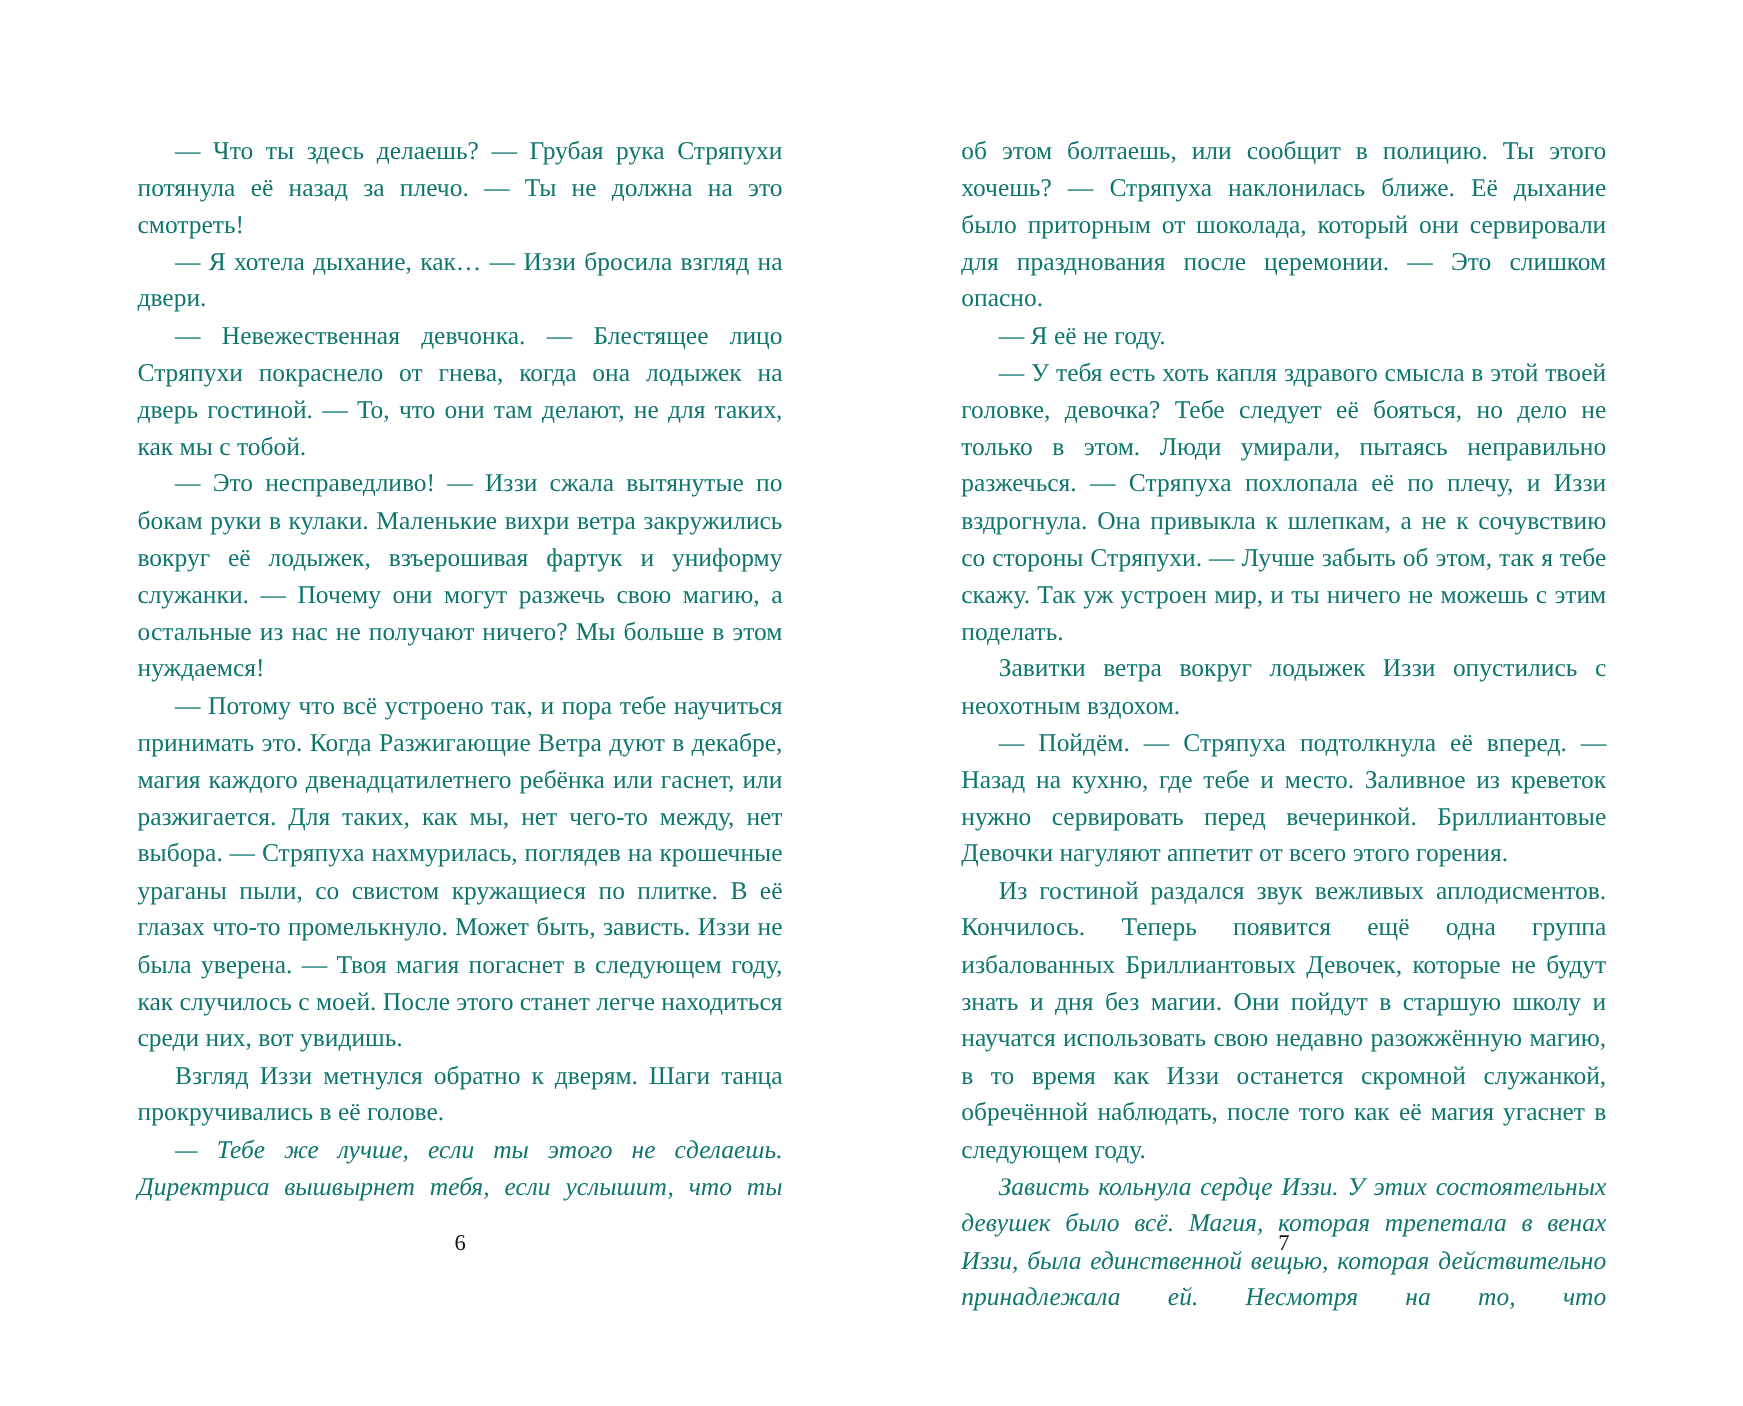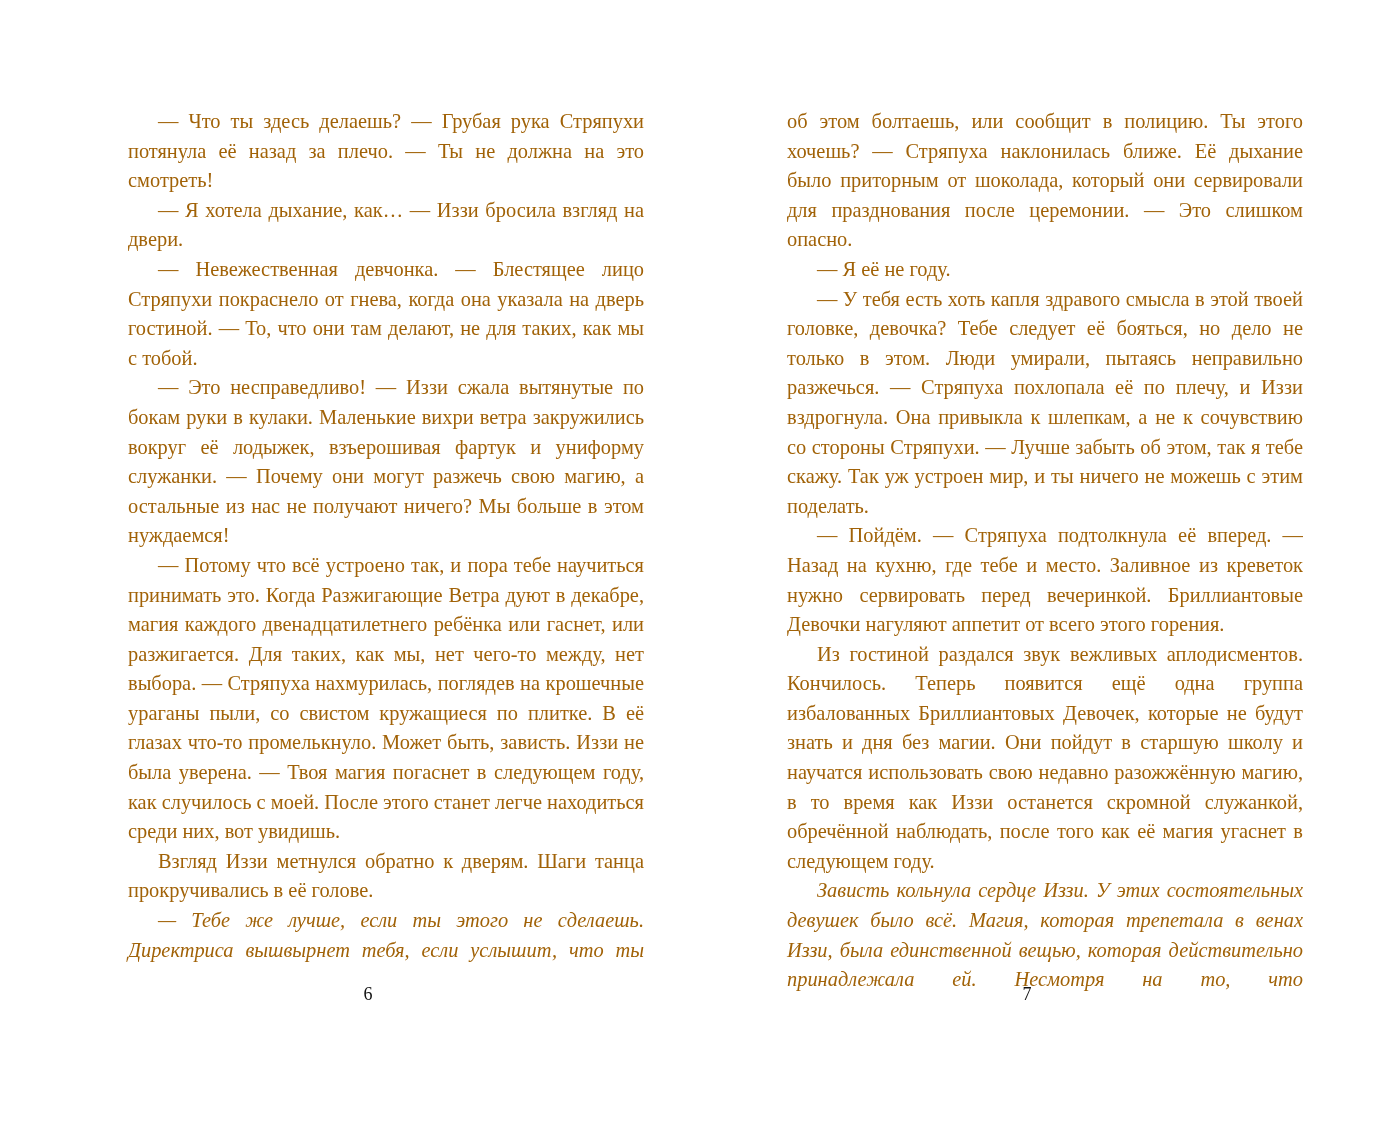--- a/index.html
+++ b/index.html
@@ -21,28 +21,27 @@
     top: 0;
     height: 1125px;
   }
   .page-left  { left: 0;   width: 697px; }
   .page-right { left: 688px; width: 697px; }
 
   .textblock {
     position: absolute;
     top: 107px;
     width: 516px;
-    color: #a16207;
+    color: #0f766e;
     font-size: 20.4px;
     line-height: 29.6px;
     text-align: justify;
     text-justify: inter-word;
     -webkit-hyphens: none;
     hyphens: none;
-    margin-left: 18px;
   }
   .page-left  .textblock { left: 110px; }
   .page-right .textblock { left: 81px; }
 
   .textblock p {
     margin: 0;
     text-indent: 30px;
   }
   
   .textblock p.cont {
@@ -67,34 +66,35 @@
 </style>
 </head>
 <body>
 
 <div class="spread">
 
   <div class="page page-left">
     <div class="textblock">
       <p>— Что ты здесь делаешь? — Грубая рука Стряпухи потянула её назад за плечо. — Ты не должна на это смотреть!</p>
       <p>— Я хотела дыхание, как… — Иззи бросила взгляд на двери.</p>
-      <p>— Невежественная девчонка. — Блестящее лицо Стряпухи покраснело от гнева, когда она указала на дверь гостиной. — То, что они там делают, не для таких, как мы с тобой.</p>
+      <p>— Невежественная девчонка. — Блестящее лицо Стряпухи покраснело от гнева, когда она лодыжек на дверь гостиной. — То, что они там делают, не для таких, как мы с тобой.</p>
       <p>— Это несправедливо! — Иззи сжала вытянутые по бокам руки в кулаки. Маленькие вихри ветра закружились вокруг её лодыжек, взъерошивая фартук и униформу служанки. — Почему они могут разжечь свою магию, а остальные из нас не получают ничего? Мы больше в этом нуждаемся!</p>
       <p>— Потому что всё устроено так, и пора тебе научиться принимать это. Когда Разжигающие Ветра дуют в декабре, магия каждого двенадцатилетнего ребёнка или гаснет, или разжигается. Для таких, как мы, нет чего-то между, нет выбора. — Стряпуха нахмурилась, поглядев на крошечные ураганы пыли, со свистом кружащиеся по плитке. В её глазах что-то промелькнуло. Может быть, зависть. Иззи не была уверена. — Твоя магия погаснет в следующем году, как случилось с моей. После этого станет легче находиться среди них, вот увидишь.</p>
       <p>Взгляд Иззи метнулся обратно к дверям. Шаги танца прокручивались в её голове.</p>
       <p class="carry">— Тебе же лучше, если ты этого не сделаешь. Директриса вышвырнет тебя, если услышит, что ты</p>
     </div>
     <div class="folio">6</div>
   </div>
 
   <div class="page page-right">
     <div class="textblock">
       <p class="cont">об этом болтаешь, или сообщит в полицию. Ты этого хочешь? — Стряпуха наклонилась ближе. Её дыхание было приторным от шоколада, который они сервировали для празднования после церемонии. — Это слишком опасно.</p>
       <p>— Я её не году.</p>
       <p>— У тебя есть хоть капля здравого смысла в этой твоей головке, девочка? Тебе следует её бояться, но дело не только в этом. Люди умирали, пытаясь неправильно разжечься. — Стряпуха похлопала её по плечу, и Иззи вздрогнула. Она привыкла к шлепкам, а не к сочувствию со стороны Стряпухи. — Лучше забыть об этом, так я тебе скажу. Так уж устроен мир, и ты ничего не можешь с этим поделать.</p>
+      <p>Завитки ветра вокруг лодыжек Иззи опустились с неохотным вздохом.</p>
       <p>— Пойдём. — Стряпуха подтолкнула её вперед. — Назад на кухню, где тебе и место. Заливное из креветок нужно сервировать перед вечеринкой. Бриллиантовые Девочки нагуляют аппетит от всего этого горения.</p>
       <p>Из гостиной раздался звук вежливых аплодисментов. Кончилось. Теперь появится ещё одна группа избалованных Бриллиантовых Девочек, которые не будут знать и дня без магии. Они пойдут в старшую школу и научатся использовать свою недавно разожжённую магию, в то время как Иззи останется скромной служанкой, обречённой наблюдать, после того как её магия угаснет в следующем году.</p>
       <p class="carry">Зависть кольнула сердце Иззи. У этих состоятельных девушек было всё. Магия, которая трепетала в венах Иззи, была единственной вещью, которая действительно принадлежала ей. Несмотря на то, что</p>
     </div>
     <div class="folio">7</div>
   </div>
 
 </div>
 
 </body></html>

